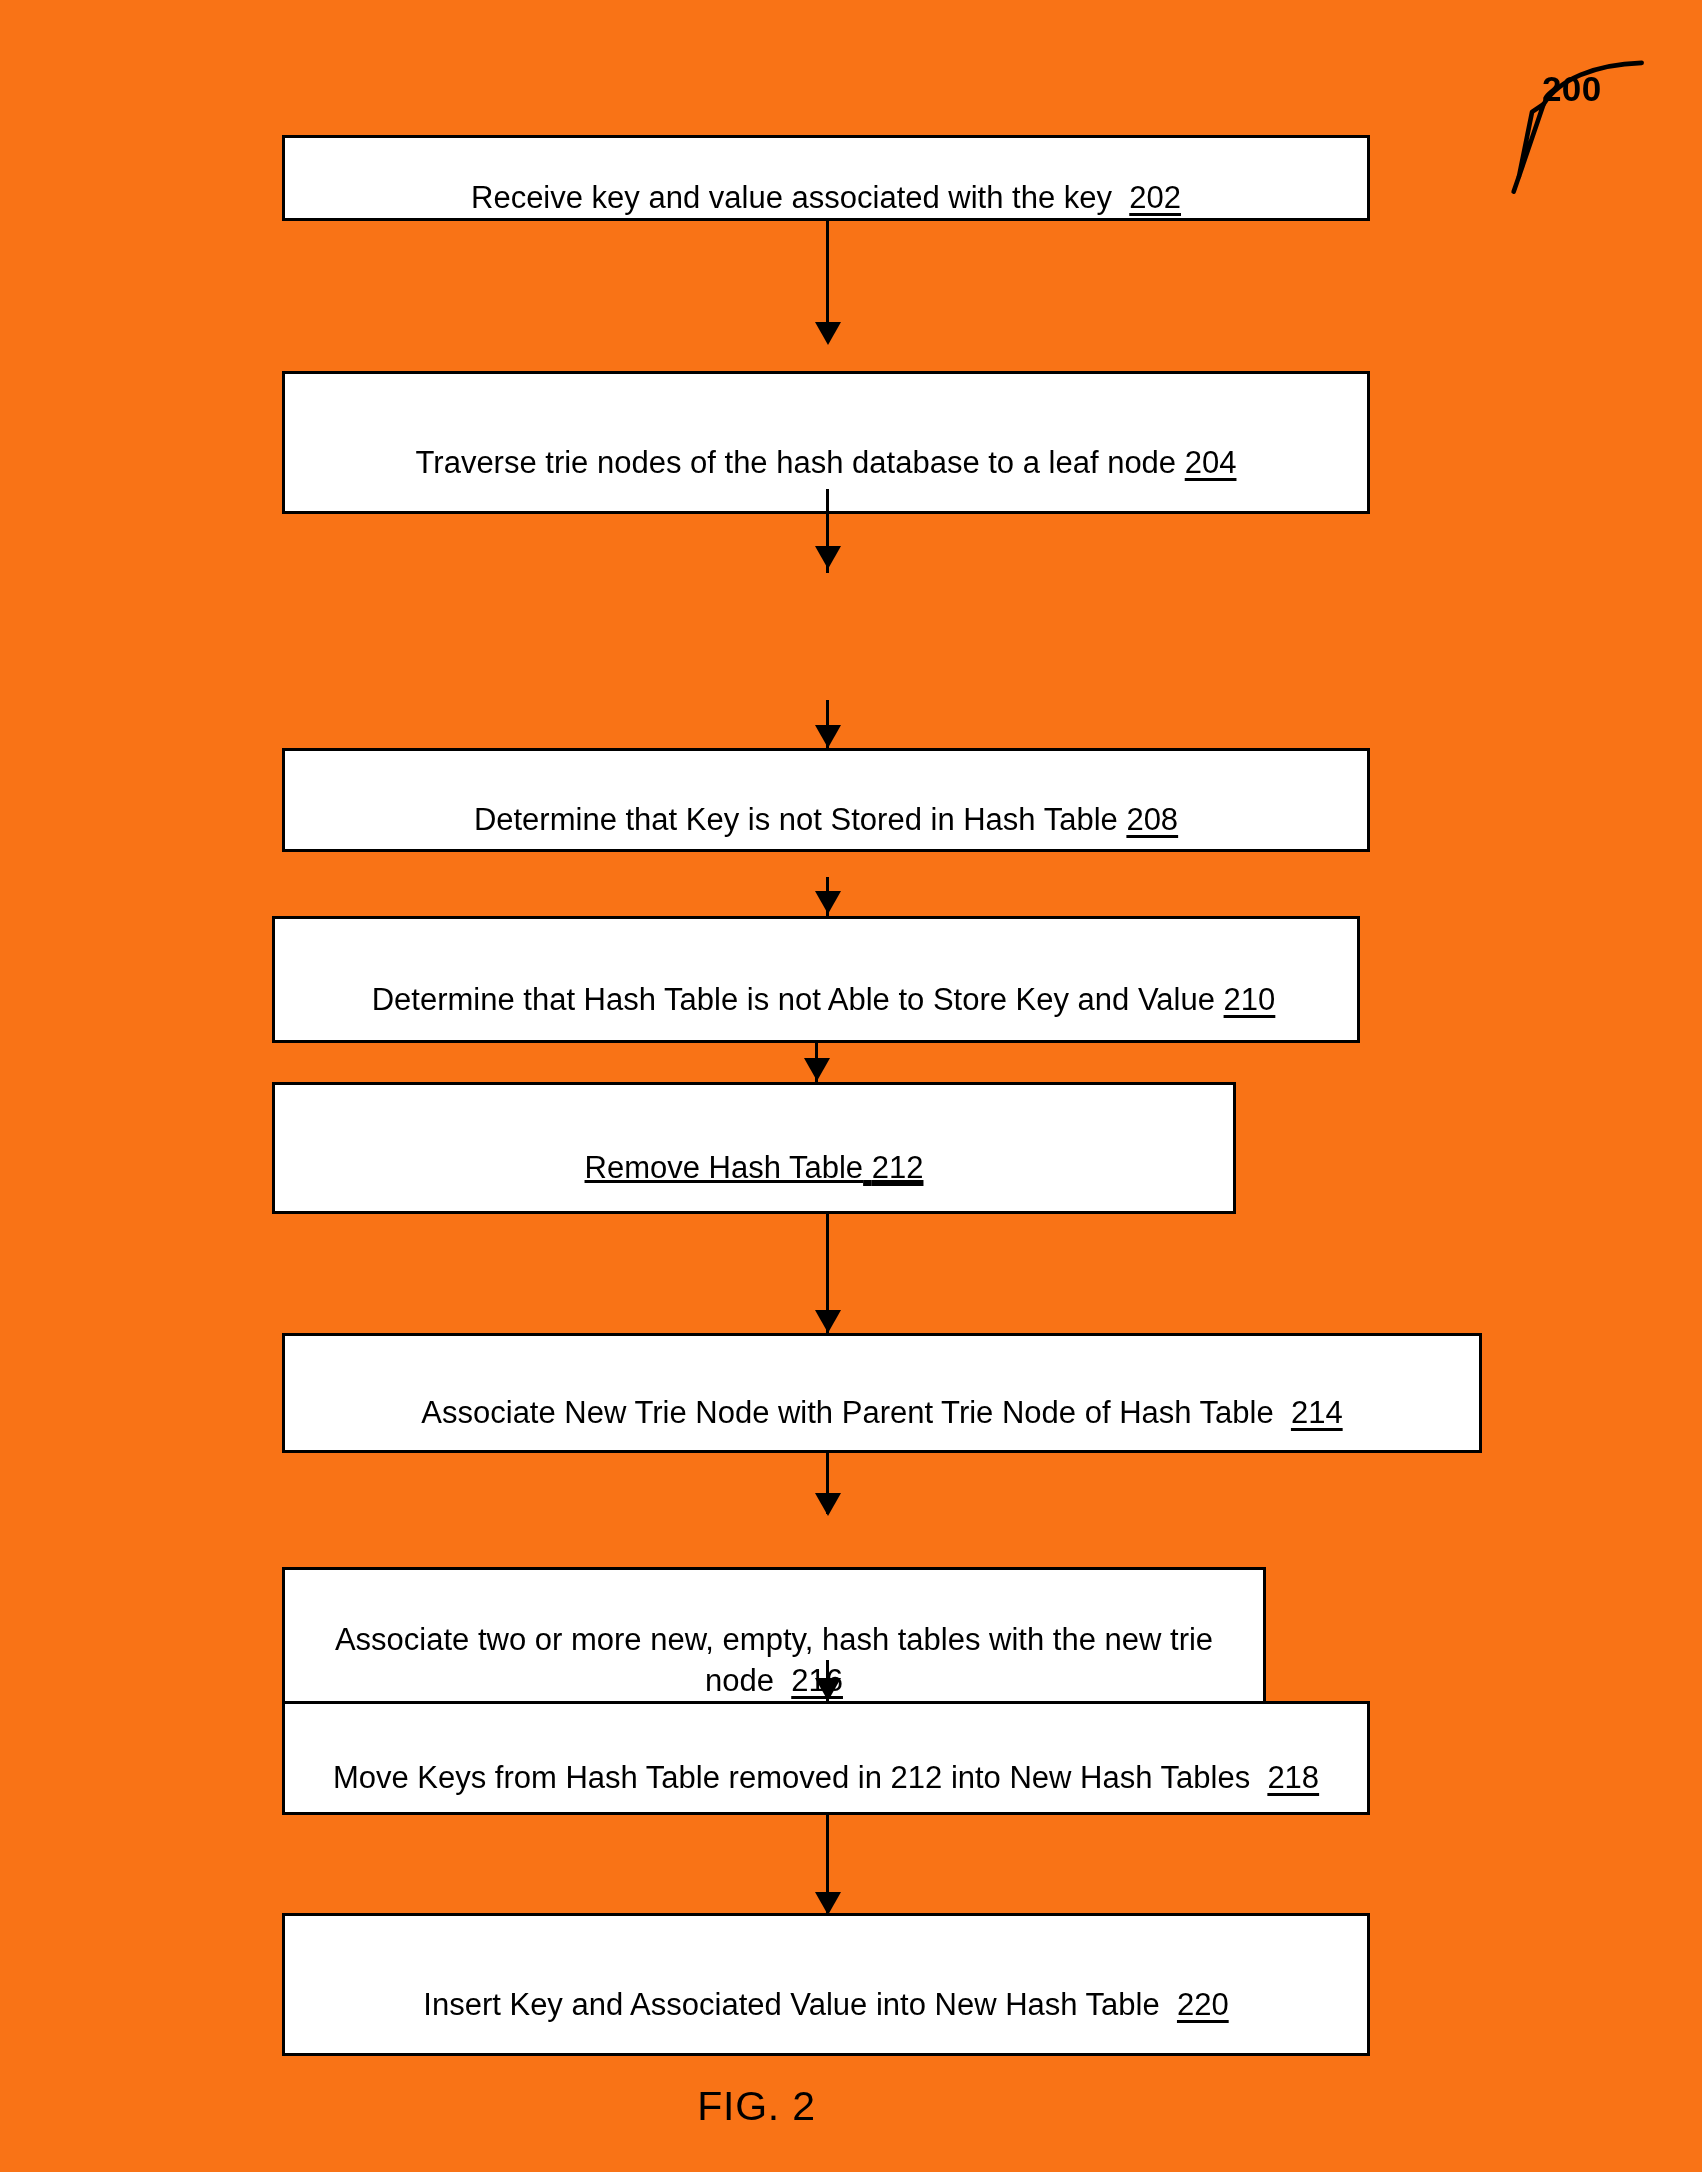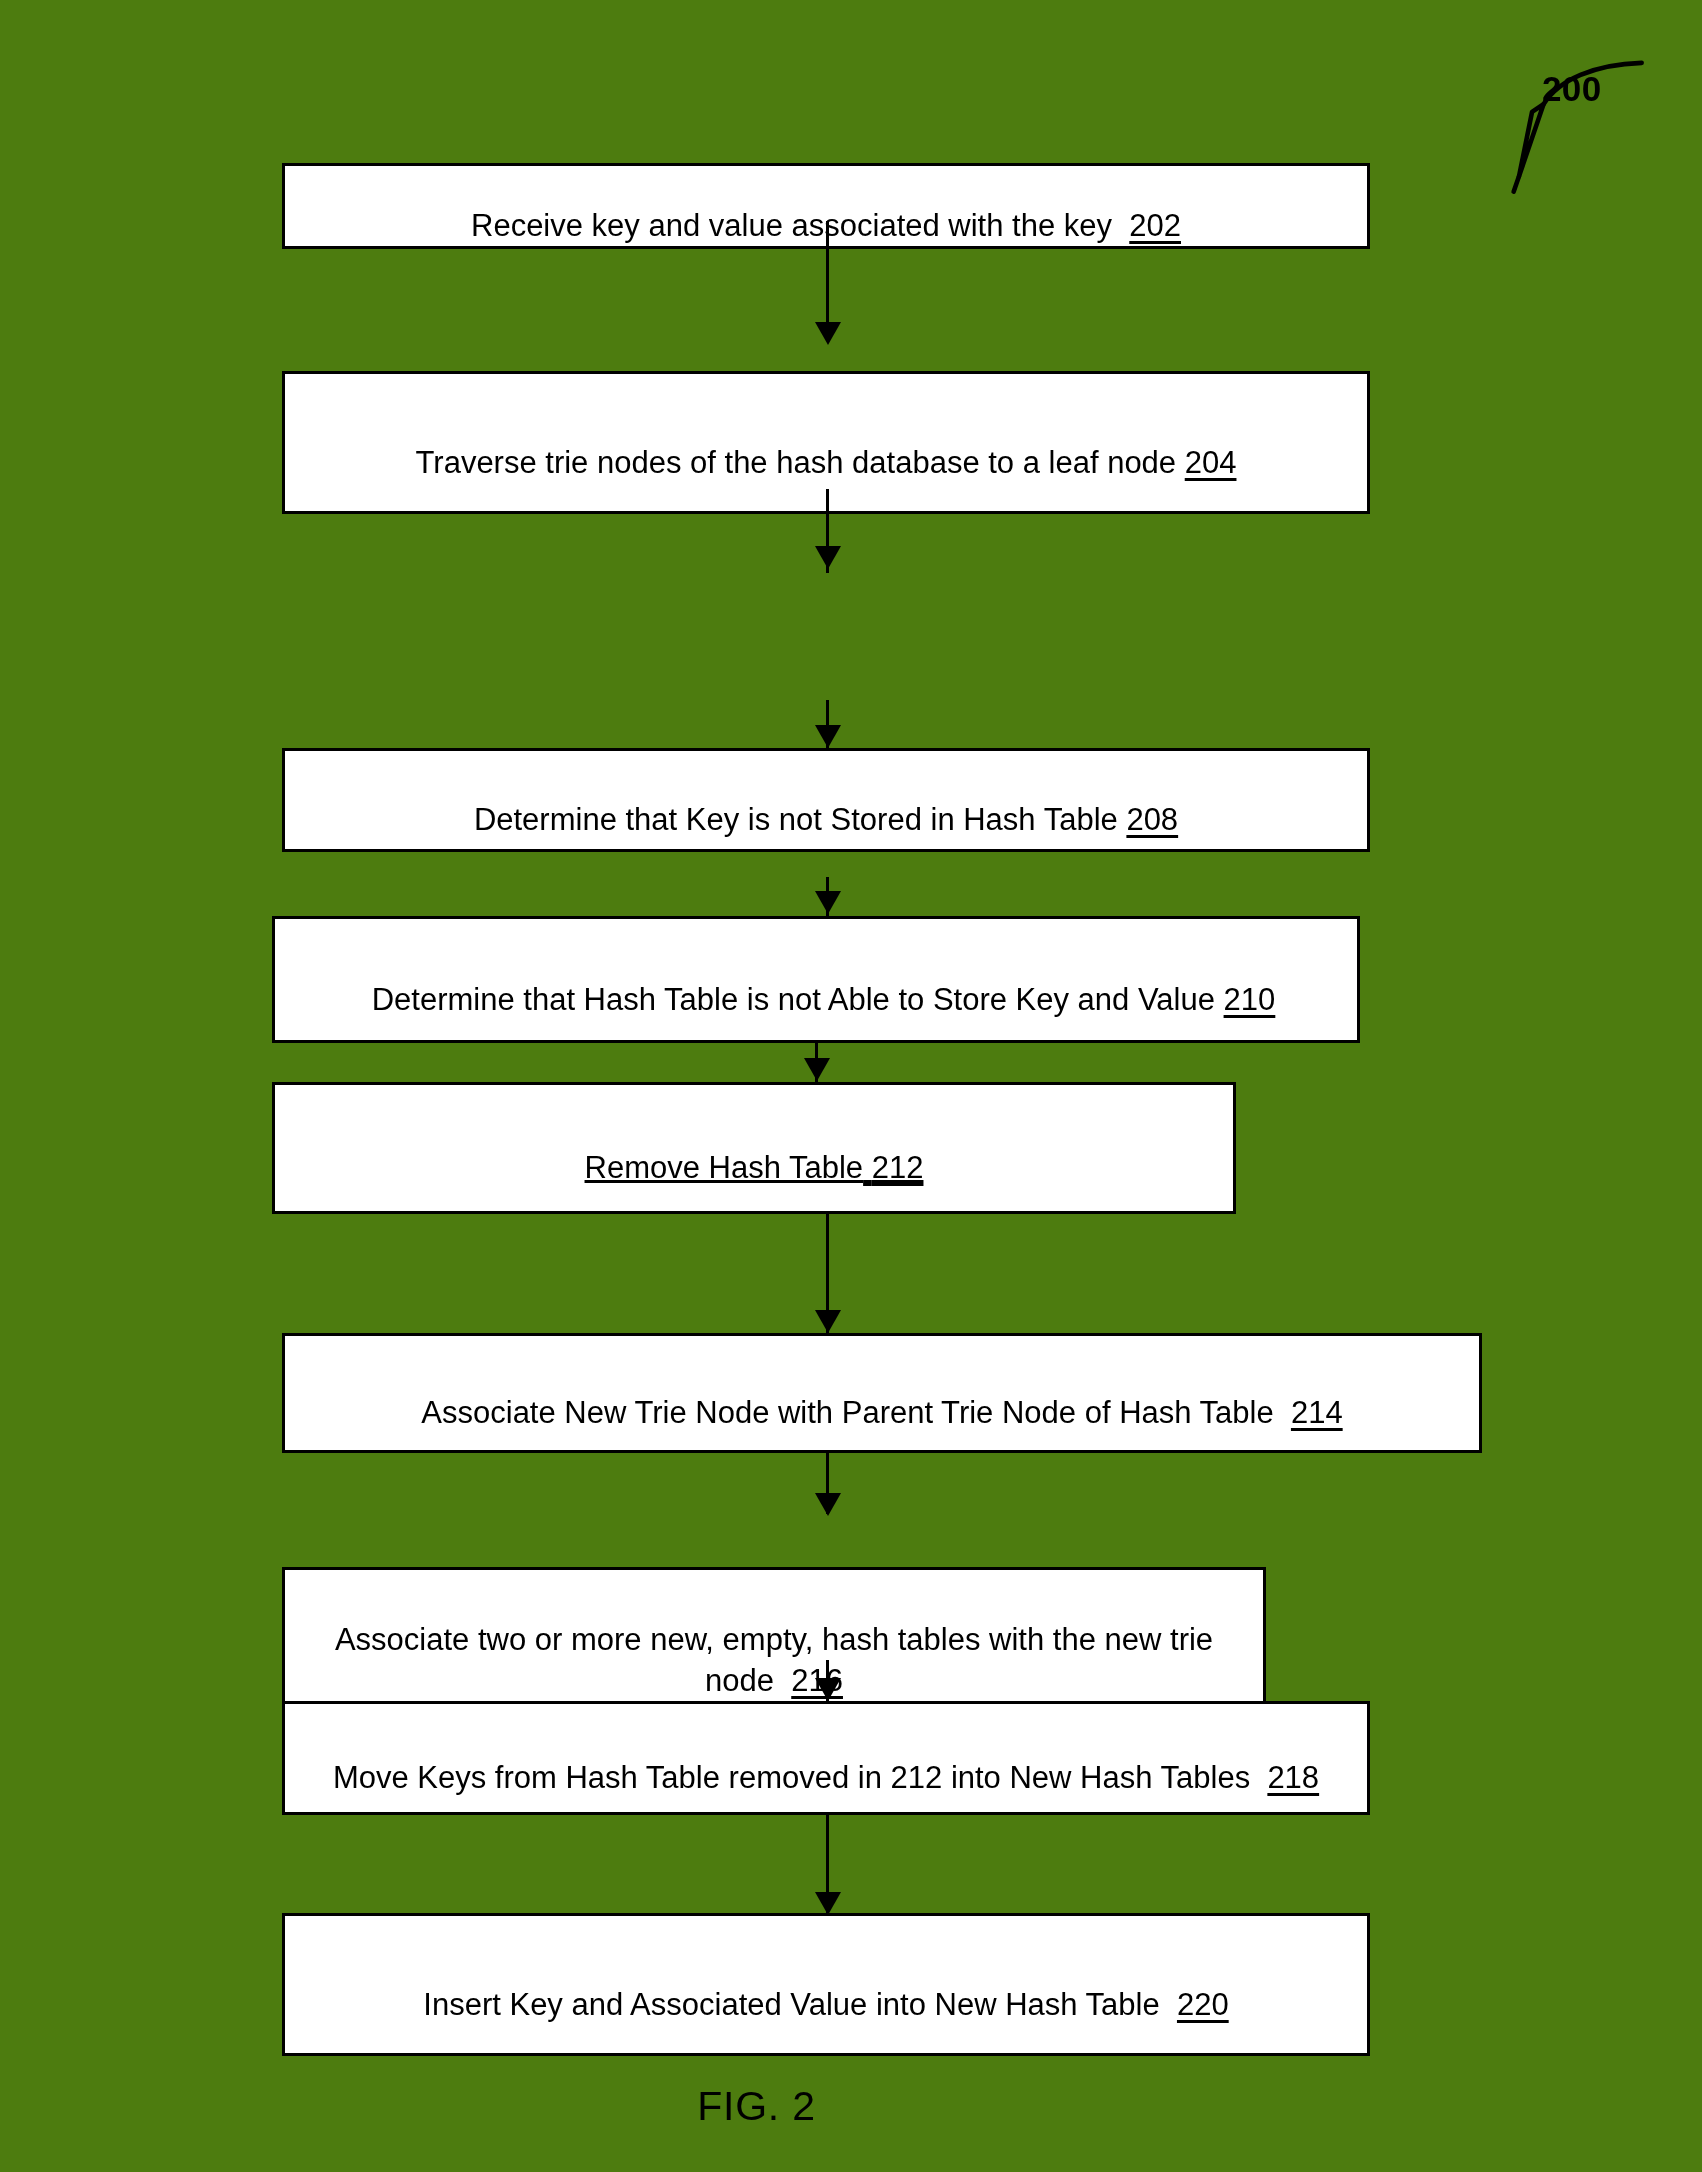--- a/index.html
+++ b/index.html
@@ -9,21 +9,21 @@
     background: #ffffff;
   }
   body {
     font-family: "Liberation Sans", sans-serif;
     color: #000000;
   }
   #page {
     position: relative;
     width: 1703px;
     height: 2172px;
-    background: #4d7c0f;
+    background: #f97316;
     overflow: hidden;
   }
 
   
   #ref-callout {
     position: absolute;
     left: 1427px;
     top: 46px;
     width: 253px;
     height: 161px;
@@ -99,21 +99,21 @@
 
   <div id="ref-callout">
     <svg width="253" height="161" viewBox="0 0 330 210">
       <path d="M 152 76 C 172 44, 218 24, 280 22" stroke="#000" stroke-width="6" fill="none" stroke-linecap="round"></path>
       <path d="M 152 76 L 120 170 L 137 86 Z" stroke="#000" stroke-width="6" fill="none" stroke-linejoin="round"></path>
       <path d="M 120 170 L 113 190" stroke="#000" stroke-width="6" fill="none" stroke-linecap="round"></path>
     </svg>
     <div id="ref-callout-label">200</div>
   </div>
 
-  <div class="flow-box" style="left:282px; top:135px; width:1088px; height:86px;margin-top:28px;">
+  <div class="flow-box" style="left:282px; top:135px; width:1088px; height:86px;">
     <div class="flow-box-text">
       <span>Receive key and value associated with the key</span><span>&nbsp; </span><span class="num">202</span>
     </div>
   </div>
 
   <div class="connector" style="left:826px; top:221px; height:106px;"></div>
   <div class="arrowhead" style="left:815px; top:322px;"></div>
 
   <div class="flow-box" style="left:282px; top:347px; width:1088px; height:143px;margin-top:24px;">
     <div class="flow-box-text">

